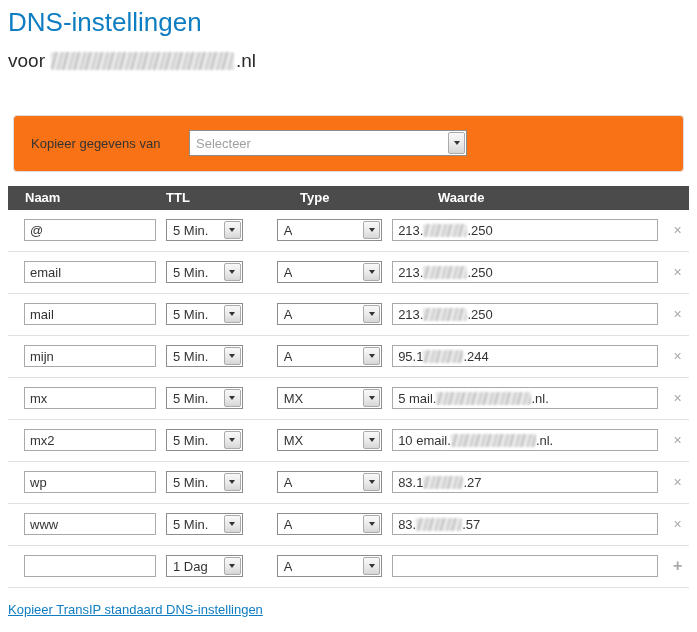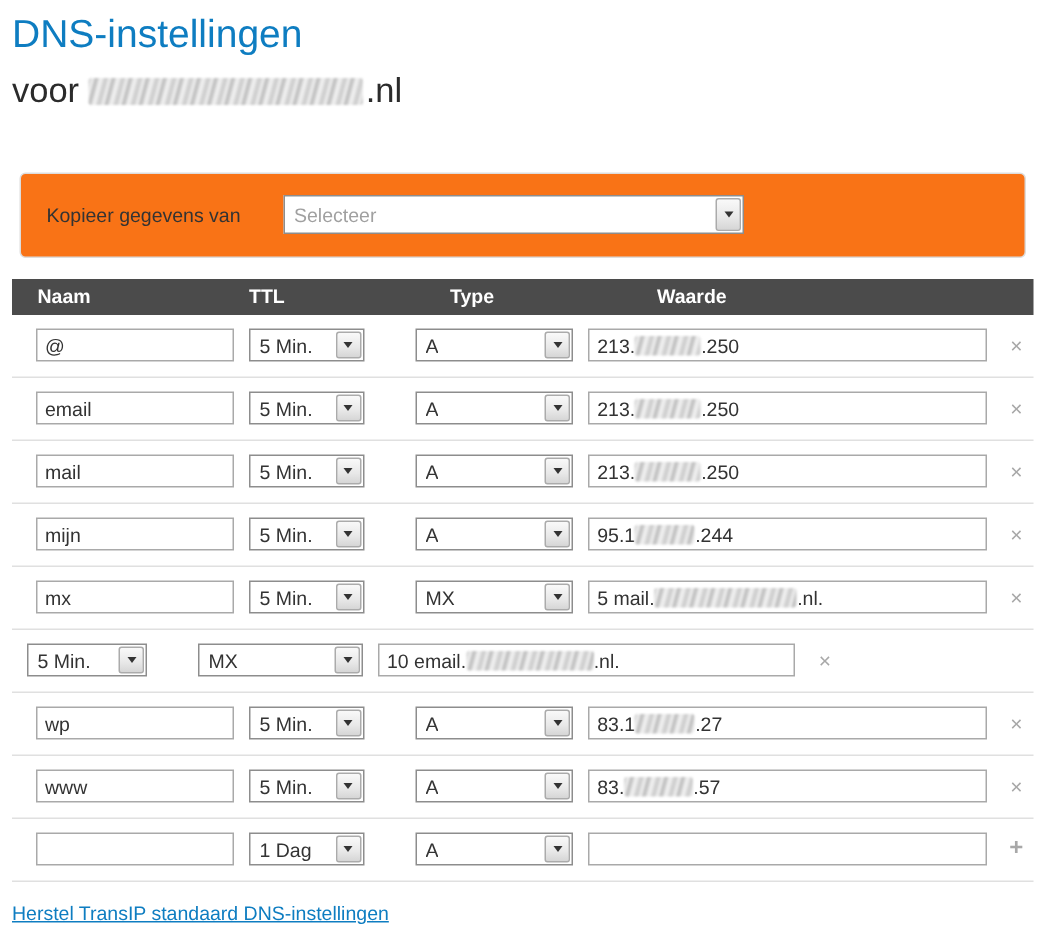--- a/index.html
+++ b/index.html
@@ -11,41 +11,41 @@
     color: #333;
   }
   .page { padding: 8px; }
 
   
   .page-title {
     margin: 0; font-size: 26px; line-height: 1.15; font-weight: normal;
     color: #0e7dc1; letter-spacing: 0;
   }
   .subtitle {
-    margin-top: 11px; font-size: 23px; color: #2b2b2b;
+    margin-top: 11px; font-size: 19px; color: #2b2b2b;
     display: flex; align-items: center; height: 24px;
   }
 
   
   .redact {
     display: inline-block; height: 13px; border-radius: 2px;
     background: repeating-linear-gradient(105deg,
       #b9b9b9 0px, #ededed 3px, #a9a9a9 5px, #f4f4f4 8px, #c2c2c2 11px);
     filter: blur(0.8px); opacity: 0.8; vertical-align: middle;
   }
   .subtitle-redact { height: 18px; width: 183px; margin: 0 2px 0 6px; }
 
   
   .copy-box {
     margin: 42px 5px 0 5px; height: 57px;
     background: #f97316; border: 1px solid #dddddd; border-radius: 4px;
     display: flex; align-items: center;
   }
   .copy-label { margin-left: 17px; width: 158px; font-size: 13px; color: #333; }
-  .copy-select { width: 307px; height: 26px; }
+  .copy-select { width: 278px; height: 26px; }
   .select-value.placeholder { color: #a0a0a0; }
 
   
   .select {
     position: relative; background: #fff; border: 1px solid #8d8d8d;
     display: flex; align-items: center; padding-left: 6px;
     font-size: 13px; color: #333; cursor: default;
   }
   .select-value { white-space: nowrap; overflow: hidden; }
   .select-btn {
@@ -237,20 +237,21 @@
       </div>
       <div class="waarde-field">
         <span>5 mail.</span>
         <span class="redact" style="width: 95px;"></span>
         <span>.nl.</span>
       </div>
       <span class="row-action">×</span>
     </div>
 
     <div class="row">
+      <input class="text-input naam-input" value="mx2" style="">
       <div class="select ttl-select">
         <span class="select-value">5 Min.</span>
         <span class="select-btn">
             <span class="arrow"></span>
           </span>
       </div>
       <div class="select type-select">
         <span class="select-value">MX</span>
         <span class="select-btn">
             <span class="arrow"></span>
@@ -321,16 +322,16 @@
         <span class="select-btn">
             <span class="arrow"></span>
           </span>
       </div>
       <input class="text-input waarde-field" value="" style="">
       <span class="row-action add">+</span>
     </div>
   </div>
 
   <div class="footer">
-    <a class="reset-link">Herstel TransIP standaard DNS-instellingen</a>
+    <a class="reset-link">Kopieer TransIP standaard DNS-instellingen</a>
   </div>
 
 </div>
 
 </body></html>

